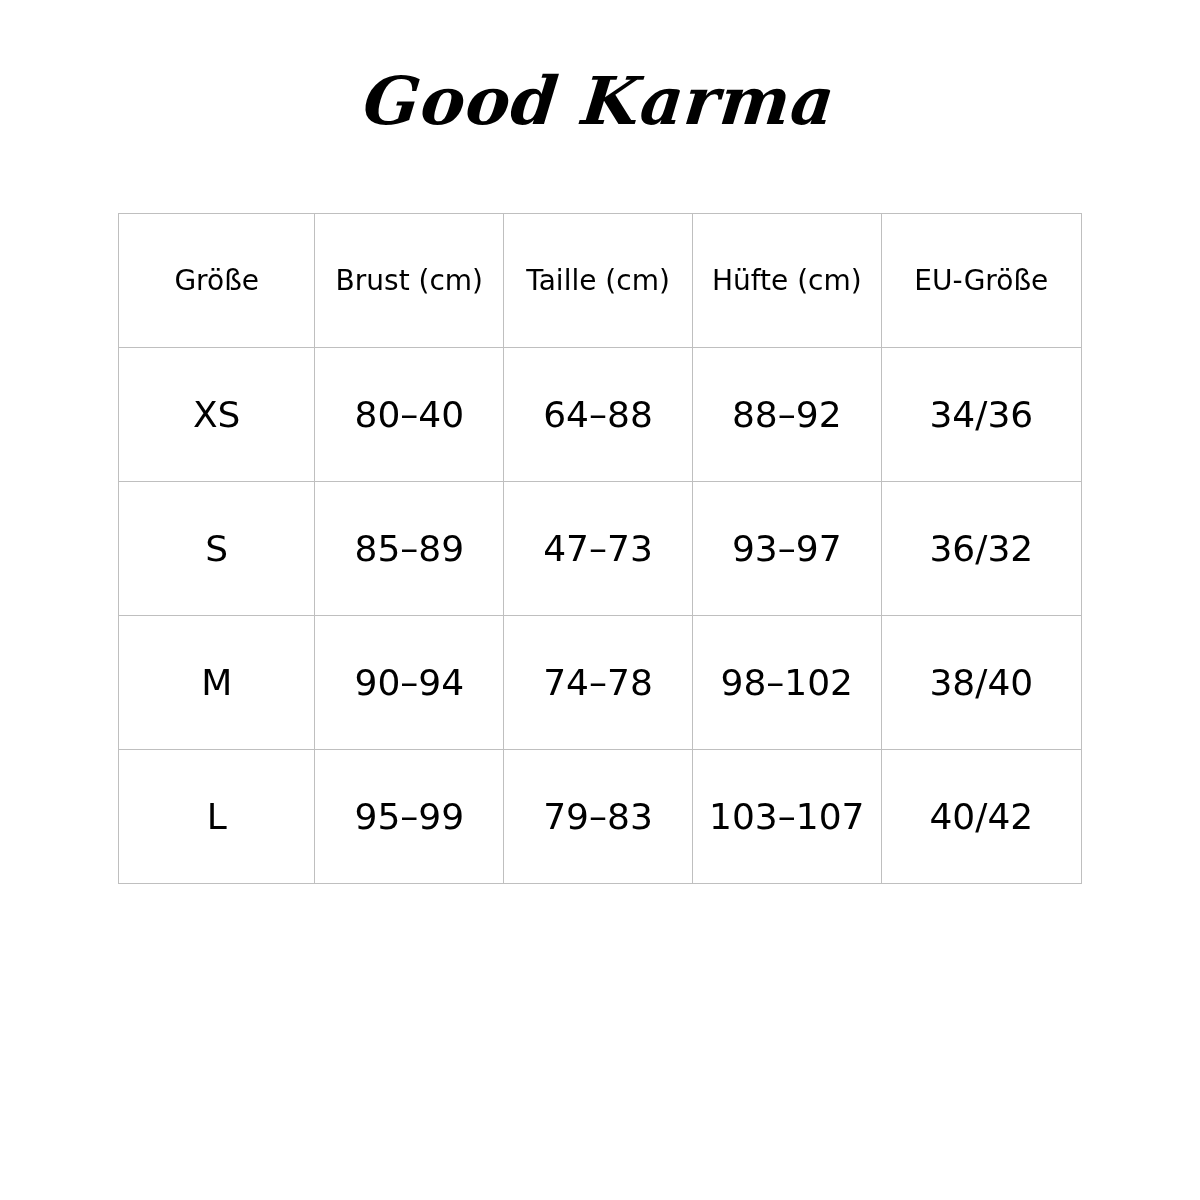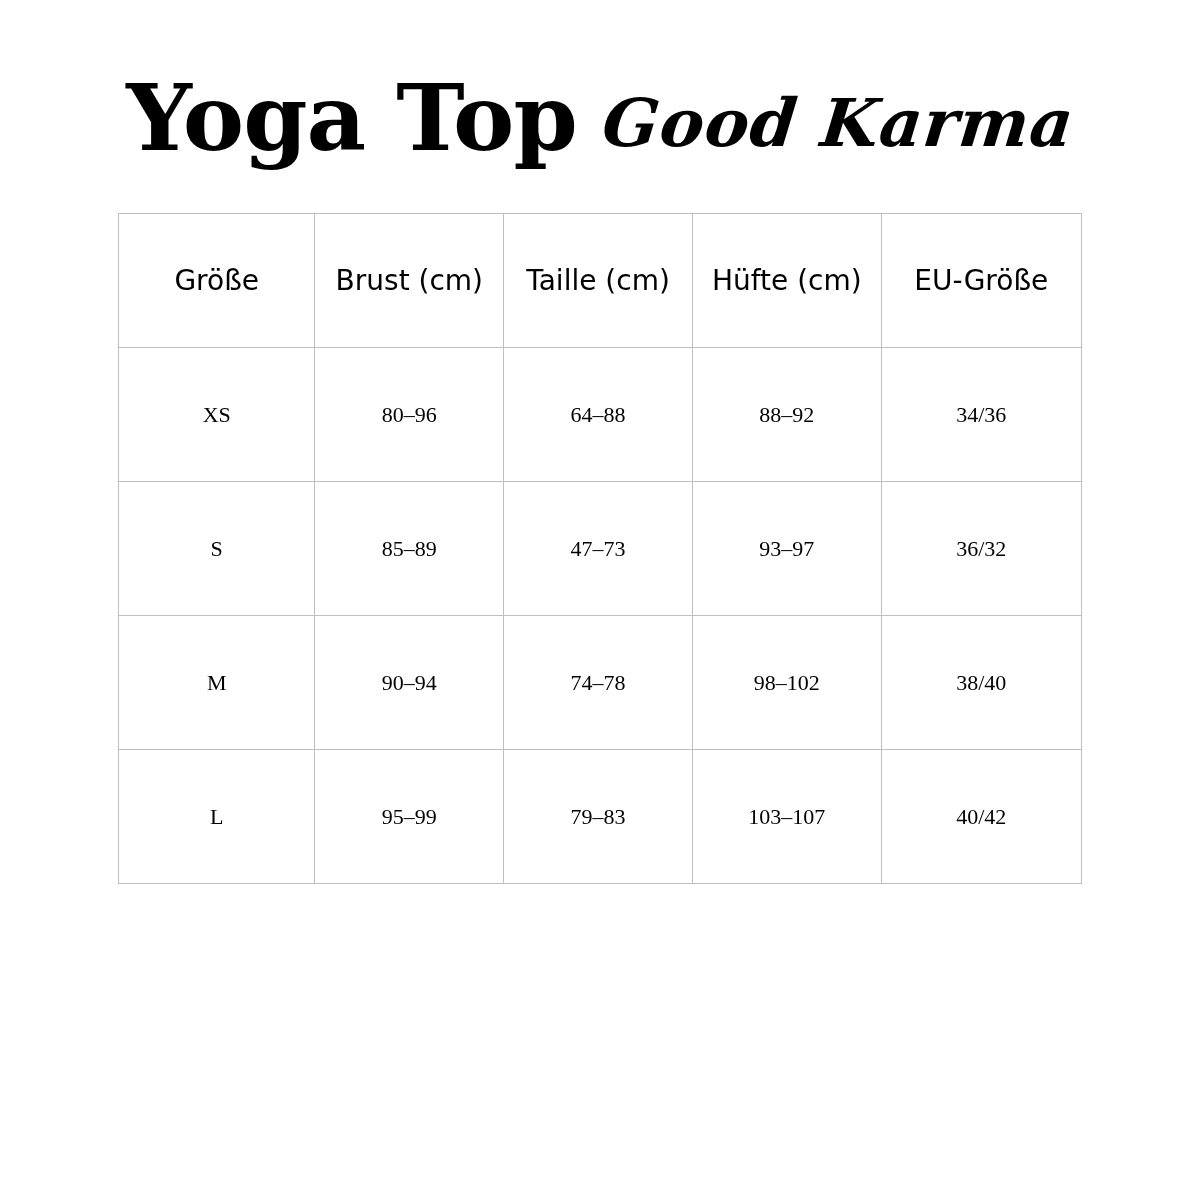--- a/index.html
+++ b/index.html
@@ -72,36 +72,34 @@
     vertical-align: middle;
     font-weight: 400;
     color: #000;
   }
   table.size-table th {
     height: 131px;
     font-size: 28px;
   }
   table.size-table td {
     height: 131px;
-    font-size: 22px;
-    font-family: Liberation Serif, serif;
+    font-size: 36px;
   }
   table.size-table col.c0 { width: 20.4%; }
   table.size-table col.c1 { width: 19.6%; }
   table.size-table col.c2 { width: 19.6%; }
   table.size-table col.c3 { width: 19.6%; }
   table.size-table col.c4 { width: 20.8%; }
 </style>
 </head>
 <body>
 
 <div class="page">
 
   <div class="title-row">
-    <span class="title-main">Yoga Top</span>
     <span class="title-script">Good Karma</span>
   </div>
 
   <div class="table-wrap">
     <table class="size-table">
       <colgroup>
         <col class="c0">
           <col class="c1">
           <col class="c2">
           <col class="c3">
@@ -112,21 +110,21 @@
           <th>Größe</th>
           <th>Brust (cm)</th>
           <th>Taille (cm)</th>
           <th>Hüfte (cm)</th>
           <th>EU-Größe</th>
         </tr>
       </thead>
       <tbody>
         <tr>
           <td>XS</td>
-          <td>80–96</td>
+          <td>80–40</td>
           <td>64–88</td>
           <td>88–92</td>
           <td>34/36</td>
         </tr>
         <tr>
           <td>S</td>
           <td>85–89</td>
           <td>47–73</td>
           <td>93–97</td>
           <td>36/32</td>

